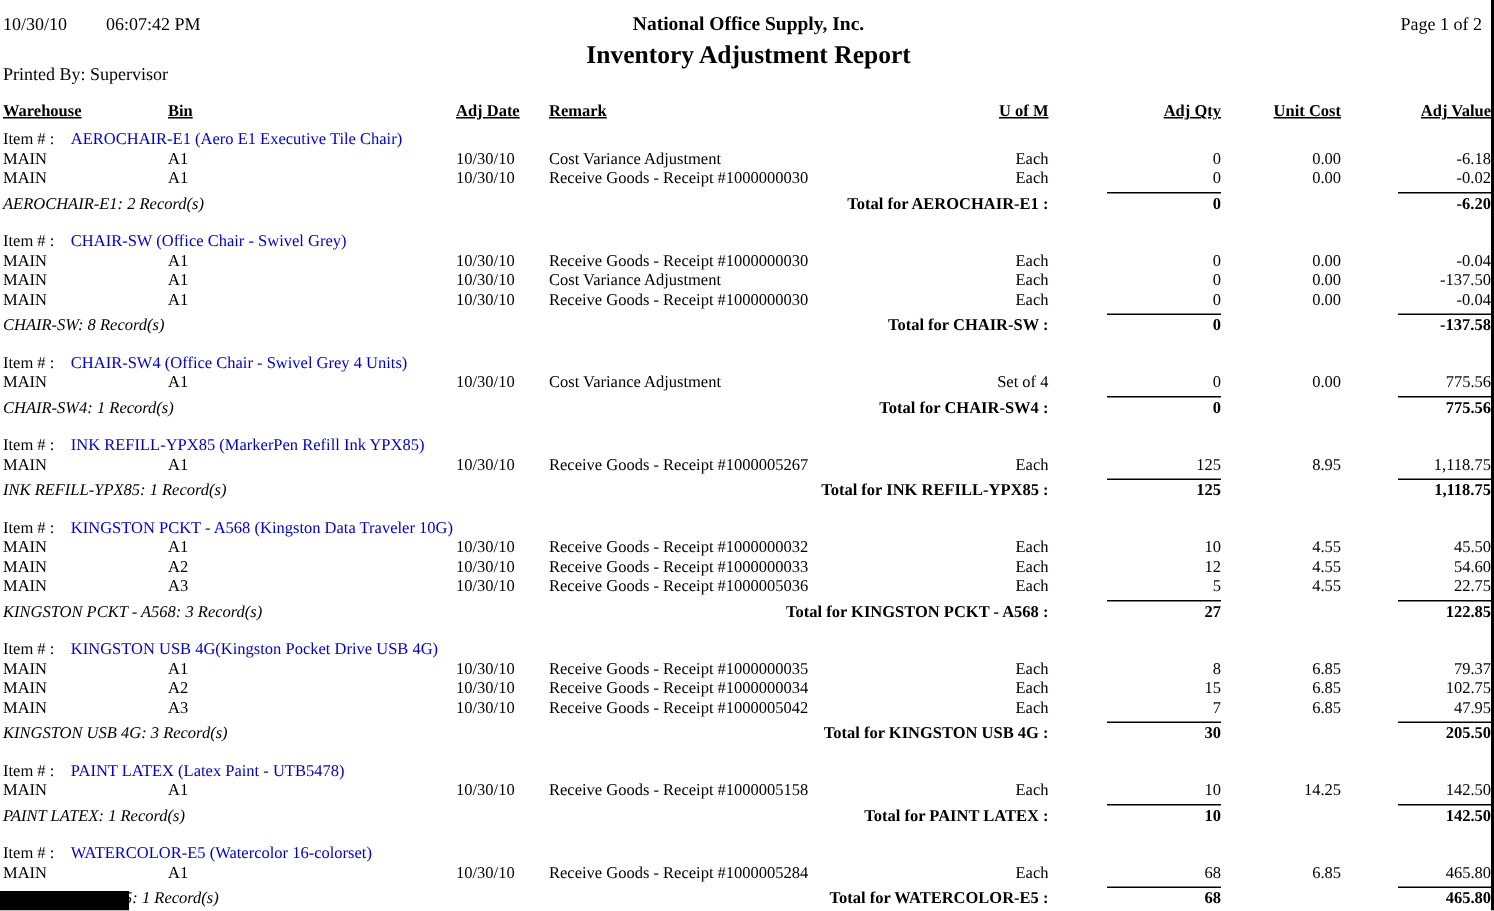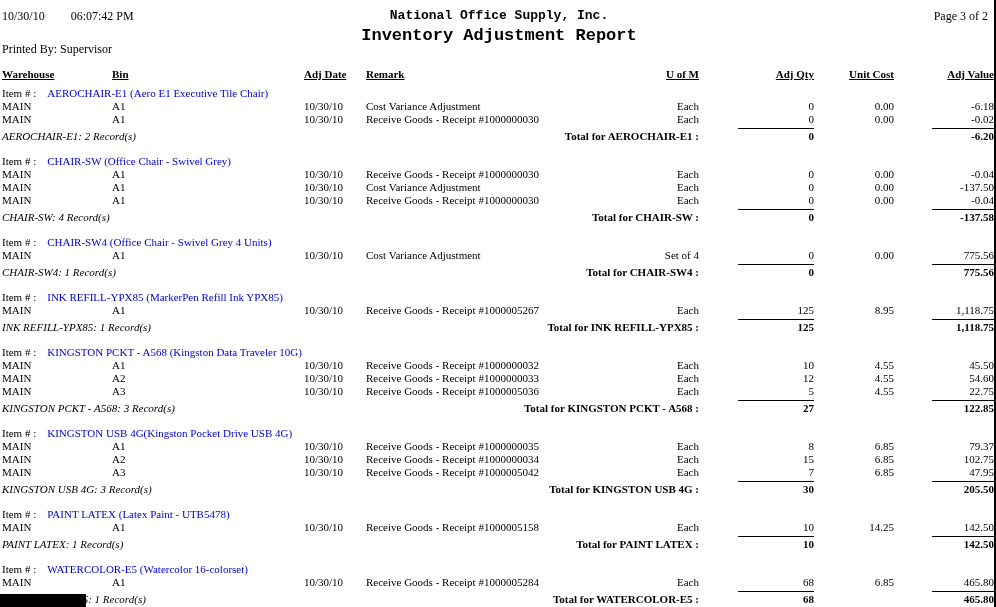--- a/index.html
+++ b/index.html
@@ -5,21 +5,21 @@
   * { margin:0; padding:0; box-sizing:border-box; }
   html,body { width:996px; height:607px; background:#fff; overflow:hidden; }
   body { font-family:"Liberation Serif","DejaVu Serif",serif; font-size:11px; color:#000; position:relative; }
   .page { position:absolute; inset:0; padding:0 0 0 2px; }
 
   
   .report-header { position:relative; height:54px; }
   .hdr-left { position:absolute; left:0; top:9px; font-size:12px; }
   .hdr-time { margin-left:26px; }
   .hdr-printed { margin-top:18px; }
-  .hdr-center { text-align:center; padding-top:8px;font-family:Liberation Mono, monospace; }
+  .hdr-center { text-align:center; padding-top:8px; }
   .company { font-weight:bold; font-size:13px; }
   .title { font-weight:bold; font-size:17px; margin-top:3px; }
   .hdr-right { position:absolute; right:8px; top:9px; font-size:12px; }
 
   
   table.report { width:992px; border-collapse:collapse; table-layout:fixed; margin-top:14px; }
   th { font-weight:bold; text-decoration:underline; text-align:left; font-size:11px; padding:0; white-space:nowrap; }
   th.num { text-align:right; }
   td { font-size:11px; padding:0; line-height:13px; white-space:nowrap; overflow:hidden; vertical-align:bottom; }
   td.cell-num { text-align:right; }
@@ -55,21 +55,21 @@
       </div>
       <div class="hdr-printed">
         <span>Printed By:</span>
         <span>Supervisor</span>
       </div>
     </div>
     <div class="hdr-center">
       <div class="company">National Office Supply, Inc.</div>
       <div class="title">Inventory Adjustment Report</div>
     </div>
-    <div class="hdr-right">Page 3 of 2</div>
+    <div class="hdr-right">Page 1 of 2</div>
   </div>
 
   <table class="report">
     <colgroup>
       <col style="width:110px">
         <col style="width:192px">
         <col style="width:62px">
         <col style="width:196px">
       <col style="width:137px">
         <col style="width:115px">
@@ -149,21 +149,21 @@
           <td class="cell-wh">MAIN</td>
           <td class="cell-bin">A1</td>
           <td class="cell-date">10/30/10</td>
           <td class="cell-remark">Receive Goods - Receipt #1000000030</td>
           <td class="cell-num">Each</td>
           <td class="cell-num">0</td>
           <td class="cell-num">0.00</td>
           <td class="cell-num">-0.04</td>
         </tr>
         <tr class="total-row">
-          <td class="group-records" colspan="2">CHAIR-SW:  4 Record(s)</td>
+          <td class="group-records" colspan="2">CHAIR-SW:  8 Record(s)</td>
           <td class="total-label" colspan="3">Total for CHAIR-SW :</td>
           <td class="cell-num total-num"><span class="ovl ovl-qty">0</span></td>
           <td class="cell-num"></td>
           <td class="cell-num total-num"><span class="ovl ovl-val">-137.58</span></td>
         </tr>
         <tr class="spacer-row">
           <td colspan="8"></td>
         </tr>
         <tr class="item-row">
           <td class="item-cell" colspan="8"><span class="item-label">Item # :</span><span class="item-name">CHAIR-SW4 (Office Chair - Swivel Grey 4 Units)</span></td>

